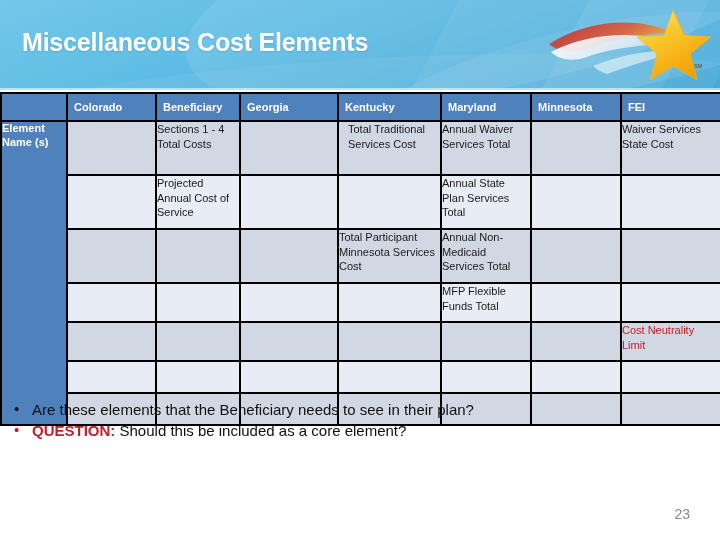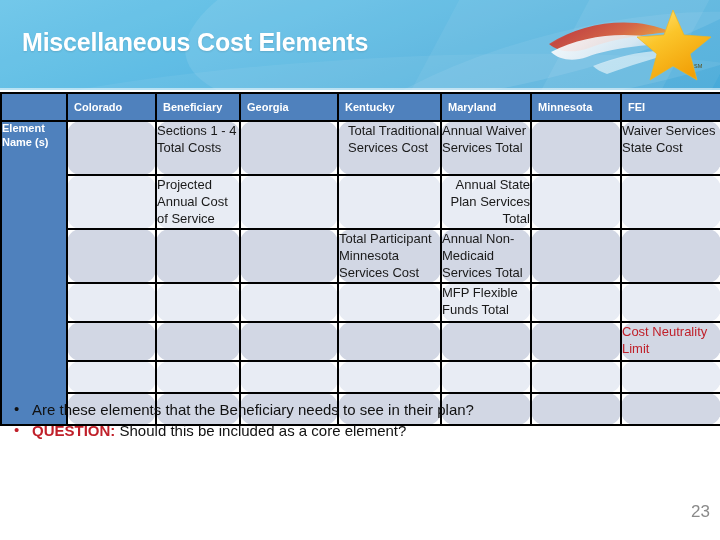--- a/index.html
+++ b/index.html
@@ -128,26 +128,25 @@
   td.rowhead {
     background: #4f81bd;
     color: #ffffff;
     font-size: 11px;
     font-weight: bold;
     padding: 6px 0 0 6px;
     vertical-align: top;
     line-height: 1.25;
   }
   td.cell {
-    font-size: 13px;
+    font-size: 11px;
     color: #1a1a1a;
     line-height: 1.32;
     padding: 5px 4px 3px 6px;
     background: #d2d7e4;
-    border-radius: 14px;
   }
   tr.alt td.cell {
     background: #e8ecf4;
   }
   td.cell.red {
     color: #c0202a;
   }
 
   
   #bullets {
@@ -182,23 +181,23 @@
   }
   .qlabel {
     color: #c0202a;
     font-weight: bold;
     margin-top: 36px;
   }
 
   
   #slide-number {
     position: absolute;
-    right: 10px;
+    right: 30px;
     bottom: 18px;
-    font-size: 17px;
+    font-size: 14px;
     color: #8a8a8a;
   }
 </style>
 </head>
 <body>
 
 <div id="banner">
   <div class="swoosh sw1"></div>
   <div class="swoosh sw2"></div>
   <div class="diag"></div>
@@ -272,21 +271,21 @@
         <td class="cell" style="height: 52px; padding-left: 9px;">Total Traditional Services Cost</td>
         <td class="cell" style="height: 52px;">Annual Waiver Services Total</td>
         <td class="cell" style="height: 52px;"></td>
         <td class="cell" style="height: 52px;">Waiver Services State Cost</td>
       </tr>
       <tr class="alt">
         <td class="cell" style="height: 52px;"></td>
         <td class="cell" style="height: 52px;">Projected Annual Cost of Service</td>
         <td class="cell" style="height: 52px;"></td>
         <td class="cell" style="height: 52px;"></td>
-        <td class="cell" style="height: 52px; text-align: right;">Annual State Plan Services Total</td>
+        <td class="cell" style="height: 52px;">Annual State Plan Services Total</td>
         <td class="cell" style="height: 52px;"></td>
         <td class="cell" style="height: 52px;"></td>
       </tr>
       <tr>
         <td class="cell" style="height: 52px;"></td>
         <td class="cell" style="height: 52px;"></td>
         <td class="cell" style="height: 52px;"></td>
         <td class="cell" style="height: 52px;">Total Participant Minnesota Services Cost</td>
         <td class="cell" style="height: 52px;">Annual Non-Medicaid Services Total</td>
         <td class="cell" style="height: 52px;"></td>

